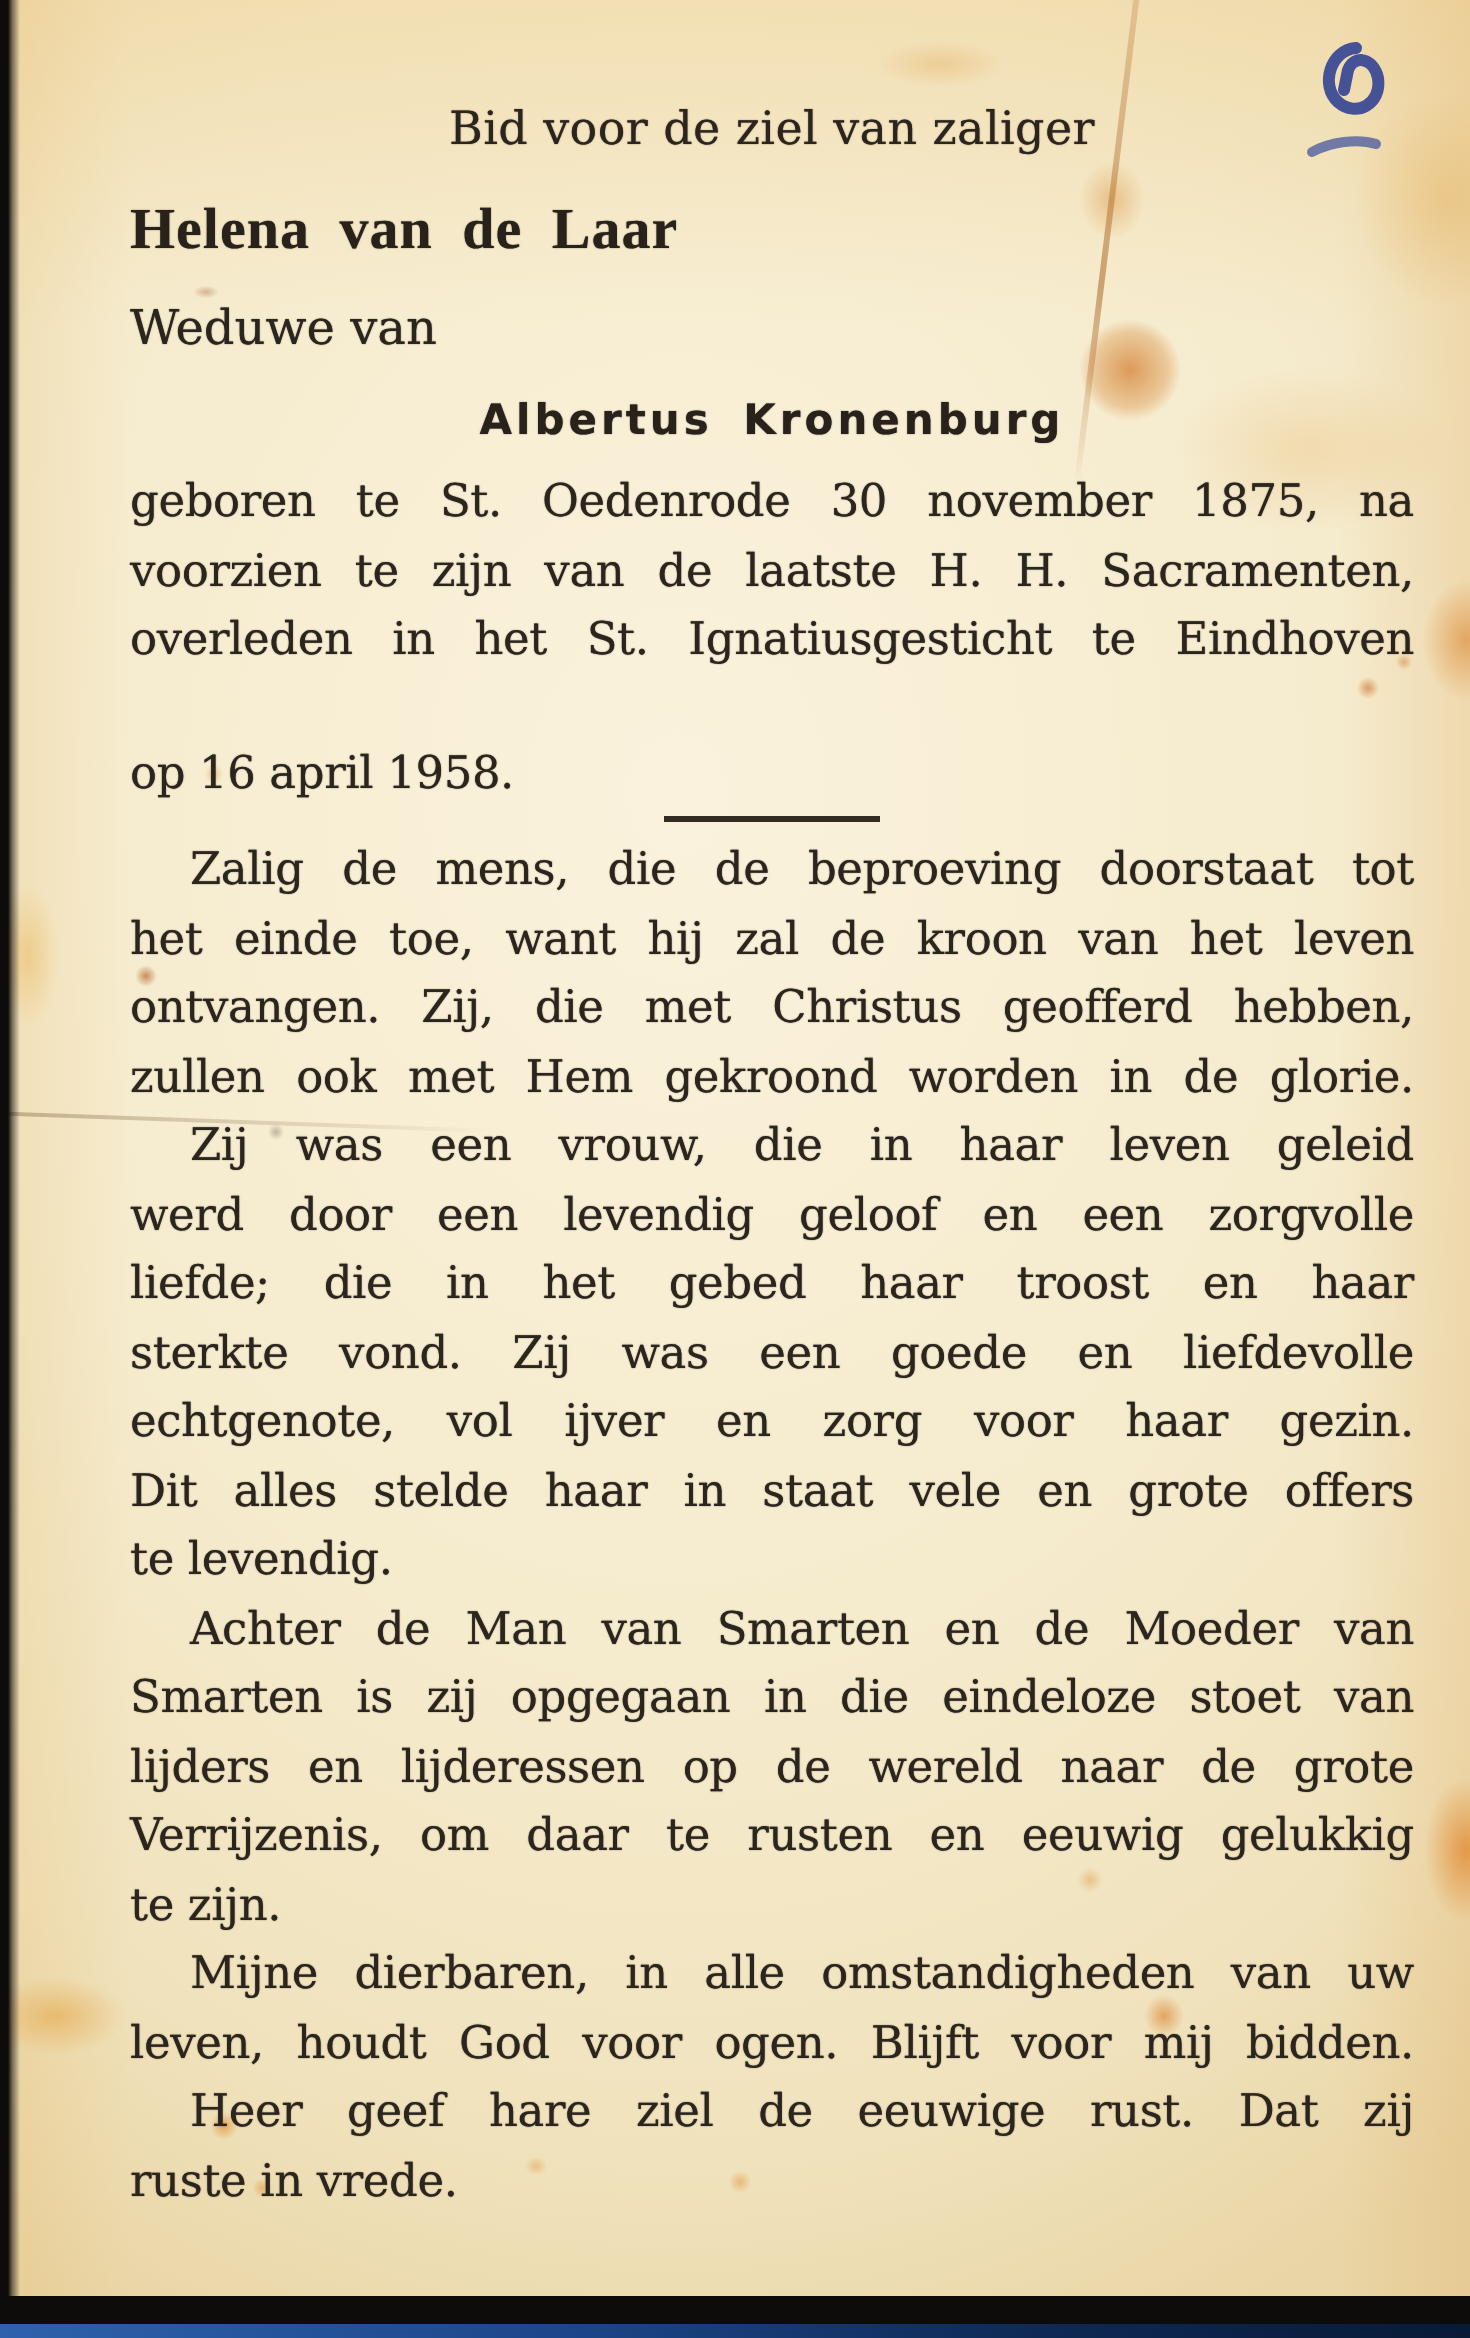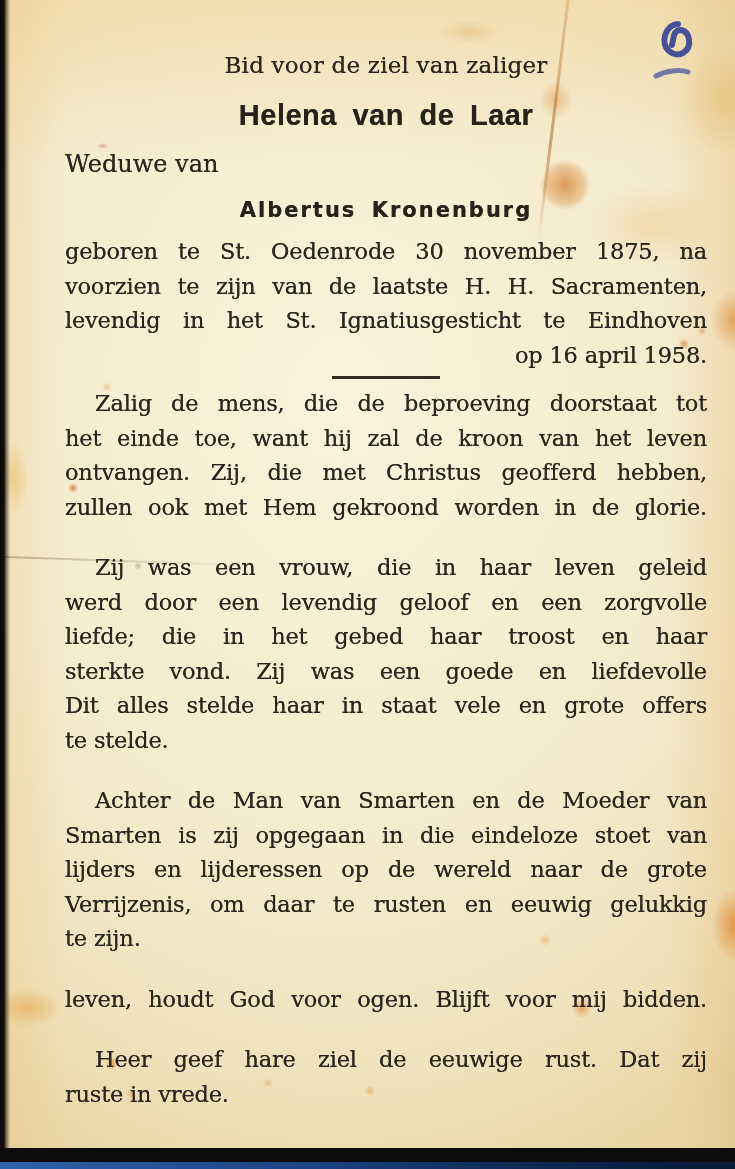--- a/index.html
+++ b/index.html
@@ -50,33 +50,33 @@
   .edge-bottom{position:absolute;left:0;top:1148px;width:100%;height:14px;background:#0d0c0a;}
   .bed-strip{position:absolute;left:0;top:1162px;width:100%;height:7px;
      background:linear-gradient(to right,#2e62ac,#1c4587 40%,#0e2a55 70%,#081a36 100%);}
   
   .ink{position:absolute;left:648px;top:12px;width:62px;height:100px;}
   
   .content{position:absolute;left:0;top:0;width:735px;padding:50px 28px 0 65px;
            box-sizing:border-box;
            text-shadow:0 0 .6px rgba(43,37,30,.85);}
   .intro-line{font-size:23px;line-height:30px;text-align:center;letter-spacing:.2px;}
-  .name-h1{margin:17px 0 0 0;font-family:Liberation Sans, sans-serif;font-weight:bold;
-           font-size:29px;line-height:36px;text-align:center;letter-spacing:.5px;word-spacing:7px;color:#28221b;}
+  .name-h1{margin:17px 0 0 0;font-family:Liberation Serif, serif;font-weight:bold;
+           font-size:29px;line-height:36px;letter-spacing:.5px;word-spacing:7px;color:#28221b;}
   .relation{margin-top:16px;font-size:24px;line-height:30px;}
   .name-h2{margin:17px 0 0 0;font-family:"DejaVu Sans", sans-serif;font-weight:bold;
            font-size:21px;line-height:28px;text-align:center;letter-spacing:2px;word-spacing:6px;color:#28221b;}
   .bio{margin-top:10px;}
   .tline{font-size:22.5px;line-height:34.5px;letter-spacing:-.2px;white-space:nowrap;}
   .tline.j{white-space:normal;text-align:justify;text-align-last:justify;}
   .tline.l{text-align:left;}
-  .tline.c{text-align:right;}
+  .tline.c{text-align:left;margin-top:32px;}
   .tline.ind{padding-left:30px;}
   .divider{width:108px;height:0;border-top:3px solid #332c23;margin:4px auto 7px auto;}
-  .para{margin-top:26px;}
+  .para{margin-top:0;}
   .para:first-child{margin-top:0;}
 </style>
 </head>
 <body>
 
 <div class="card">
 
   <div class="age-tint"></div>
   <div class="stains"></div>
   <div class="crease-v"></div>
@@ -87,49 +87,51 @@
 
     <h1 class="name-h1">Helena van de Laar</h1>
 
     <div class="relation">Weduwe van</div>
 
     <h2 class="name-h2">Albertus Kronenburg</h2>
 
     <div class="bio">
         <div class="tline j">geboren te St. Oedenrode 30 november 1875, na</div>
         <div class="tline j">voorzien te zijn van de laatste H. H. Sacramenten,</div>
-        <div class="tline j">levendig in het St. Ignatiusgesticht te Eindhoven</div>
+        <div class="tline j">overleden in het St. Ignatiusgesticht te Eindhoven</div>
         <div class="tline c">op 16 april 1958.</div>
       </div>
 
     <div class="divider"></div>
 
     <div>
         <div class="para">
           <div class="tline j ind">Zalig de mens, die de beproeving doorstaat tot</div>
           <div class="tline j">het einde toe, want hij zal de kroon van het leven</div>
           <div class="tline j">ontvangen. Zij, die met Christus geofferd hebben,</div>
           <div class="tline j">zullen ook met Hem gekroond worden in de glorie.</div>
         </div>
         <div class="para">
           <div class="tline j ind">Zij was een vrouw, die in haar leven geleid</div>
           <div class="tline j">werd door een levendig geloof en een zorgvolle</div>
           <div class="tline j">liefde; die in het gebed haar troost en haar</div>
           <div class="tline j">sterkte vond. Zij was een goede en liefdevolle</div>
+          <div class="tline j">echtgenote, vol ijver en zorg voor haar gezin.</div>
           <div class="tline j">Dit alles stelde haar in staat vele en grote offers</div>
-          <div class="tline l">te stelde.</div>
+          <div class="tline l">te levendig.</div>
         </div>
         <div class="para">
           <div class="tline j ind">Achter de Man van Smarten en de Moeder van</div>
           <div class="tline j">Smarten is zij opgegaan in die eindeloze stoet van</div>
           <div class="tline j">lijders en lijderessen op de wereld naar de grote</div>
           <div class="tline j">Verrijzenis, om daar te rusten en eeuwig gelukkig</div>
           <div class="tline l">te zijn.</div>
         </div>
         <div class="para">
+          <div class="tline j ind">Mijne dierbaren, in alle omstandigheden van uw</div>
           <div class="tline j">leven, houdt God voor ogen. Blijft voor mij bidden.</div>
         </div>
         <div class="para">
           <div class="tline j ind">Heer geef hare ziel de eeuwige rust. Dat zij</div>
           <div class="tline l">ruste in vrede.</div>
         </div>
       </div>
   </div>
 
   <svg class="ink" viewBox="0 0 62 100">

